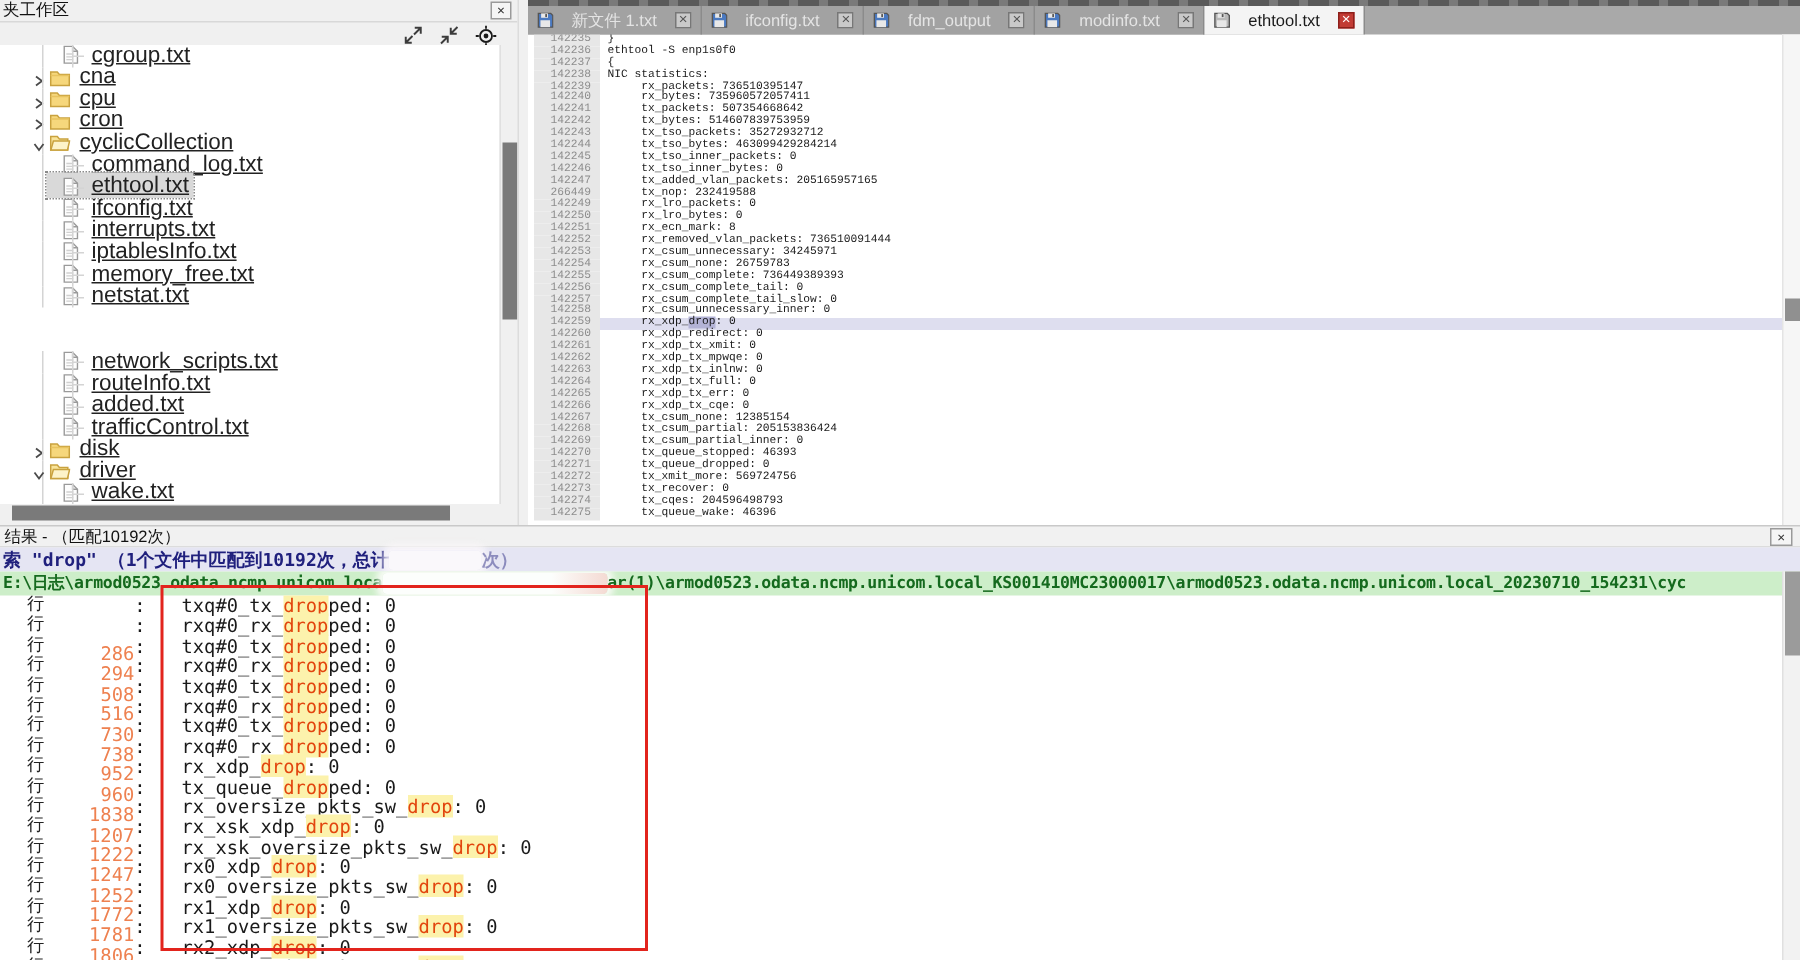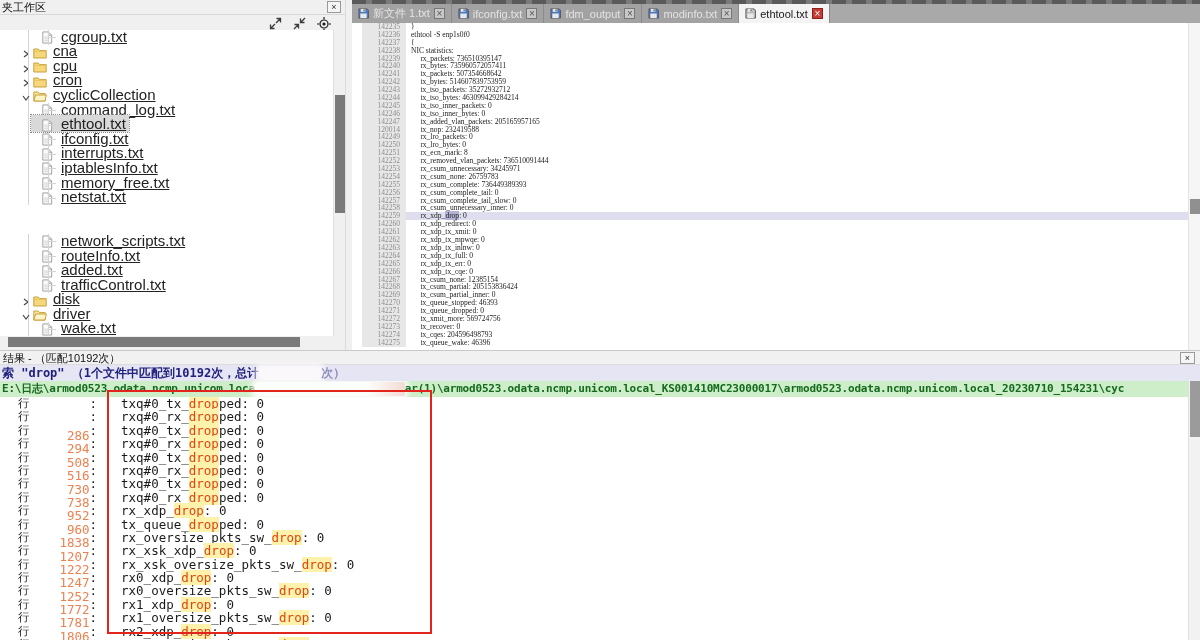--- a/index.html
+++ b/index.html
@@ -36,29 +36,29 @@
   .sb-hscroll .thumb { position:absolute; top:1px; height:10px; left:8px; width:292px; background:#7a7a7a; }
 
   
   .splitter { position:absolute; left:345px; top:0; width:7px; height:350px; background:#f0f0f0; border-left:1px solid #dcdcdc; }
 
   
   .editor-panel { position:absolute; left:352px; top:0; width:848px; height:350px; background:#fff; }
   .topstrip { position:absolute; left:0; top:0; right:0; height:4px;
     background:repeating-linear-gradient(90deg,#5a5a5a 0 14px,#7a7a7a 14px 20px); }
   .tabbar { position:absolute; left:0; top:4px; right:0; height:19px; background:#a9a9a9; display:flex; align-items:stretch; }
-  .tab { display:flex; align-items:center; gap:4px; padding:0 6px; font-size:11px; color:#e4e4e4;
+  .tab { display:flex; align-items:center; gap:12px; padding:0 6px; font-size:11px; color:#e4e4e4;
     background:#a2a2a2; border-right:1px solid #8b8b8b; cursor:pointer; }
   .tab.active { background:#f4f4f4; color:#1a1a1a; }
   .tab .floppy { width:11px; height:11px; flex:0 0 auto; }
   .tab .tclose { font-size:10px; line-height:10px; width:11px; height:11px; text-align:center;
     border:1px solid #777; color:#555; background:#c9c9c9; }
   .tab.active .tclose { background:#c23b34; border-color:#8d1f1a; color:#fff; }
-  .editor { position:absolute; left:10px; top:23px; width:836px; height:327px; overflow:hidden;
-    font-family:Liberation Serif, serif; font-size:7.5px; }
+  .editor { position:absolute; left:4px; top:23px; width:836px; height:327px; overflow:hidden;
+    font-family:Liberation Mono, monospace; font-size:7.5px; }
   .eline { display:flex; height:7.9px; line-height:7.9px; white-space:pre; }
   .eline .lnum { flex:0 0 44px; background:#e7e7e7; color:#8d8d8d; text-align:right; padding-right:6px; }
   .eline .ltext { padding-left:5px; color:#1a1a1a; flex:1 1 auto; }
   .eline.current .ltext { background:#dedeef; }
   .eline.current .selword { background:#b3b3d6; }
   .ed-vscroll { position:absolute; right:0; top:23px; width:12px; height:327px; background:#f6f6f6; border-left:1px solid #e4e4e4; }
   .ed-vscroll .thumb { position:absolute; left:1px; width:10px; top:176px; height:15px; background:#909090; }
   .ed-blob { position:absolute; left:208px; top:303px; width:62px; height:26px; background:rgba(255,255,255,.92);
     border-radius:4px; box-shadow:0 0 6px 5px rgba(255,255,255,.85); }
 
@@ -601,21 +601,21 @@
   </div>
         <div class="eline">
     <span class="lnum">142246</span>
     <span class="ltext">     tx_tso_inner_bytes: 0</span>
   </div>
         <div class="eline">
     <span class="lnum">142247</span>
     <span class="ltext">     tx_added_vlan_packets: 205165957165</span>
   </div>
         <div class="eline">
-    <span class="lnum">120014</span>
+    <span class="lnum">266449</span>
     <span class="ltext">     tx_nop: 232419588</span>
   </div>
         <div class="eline">
     <span class="lnum">142249</span>
     <span class="ltext">     rx_lro_packets: 0</span>
   </div>
         <div class="eline">
     <span class="lnum">142250</span>
     <span class="ltext">     rx_lro_bytes: 0</span>
   </div>

